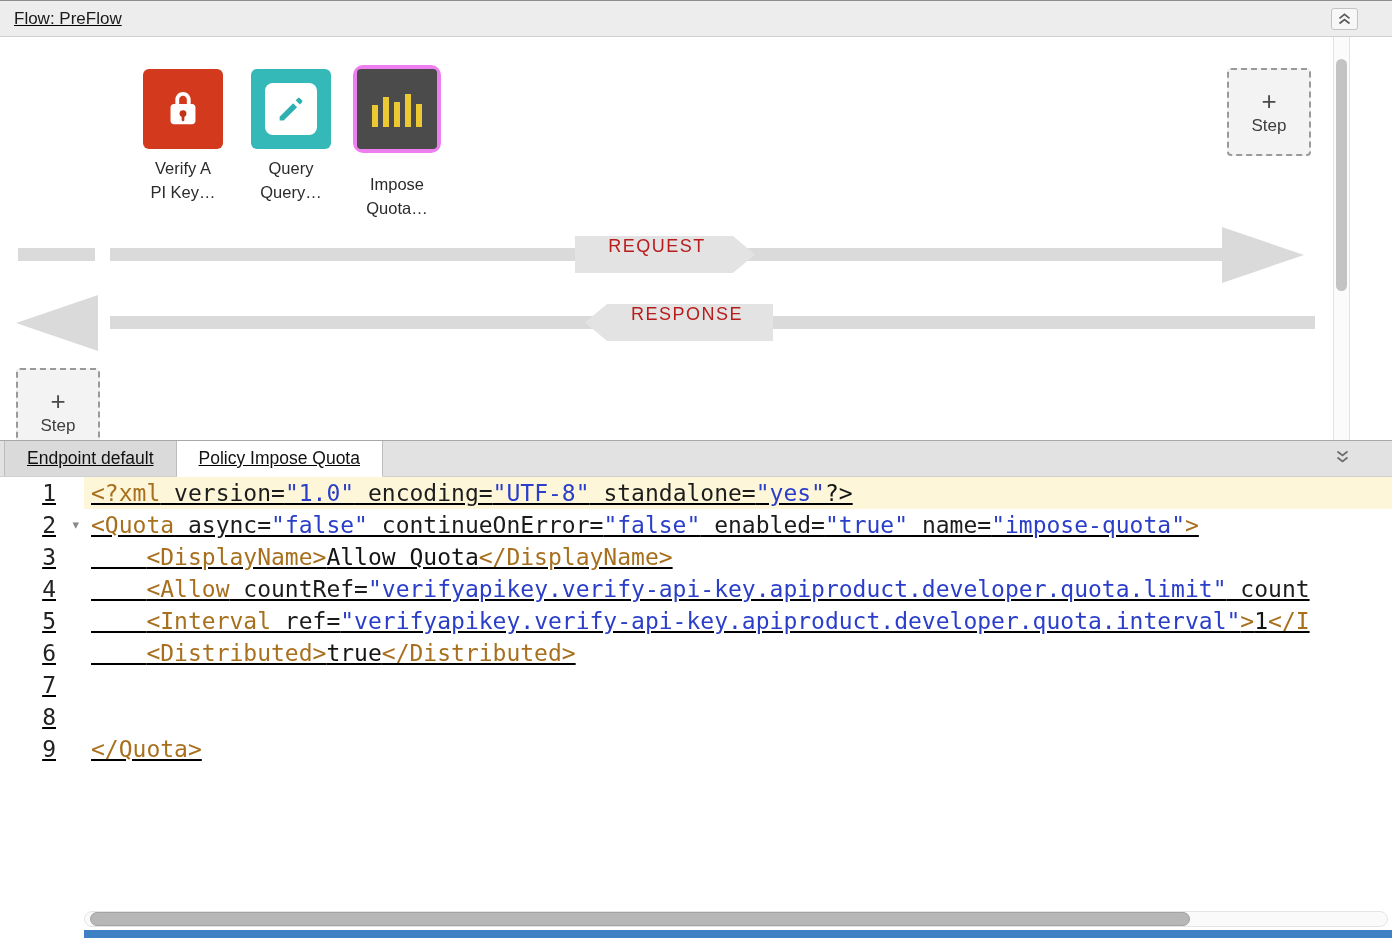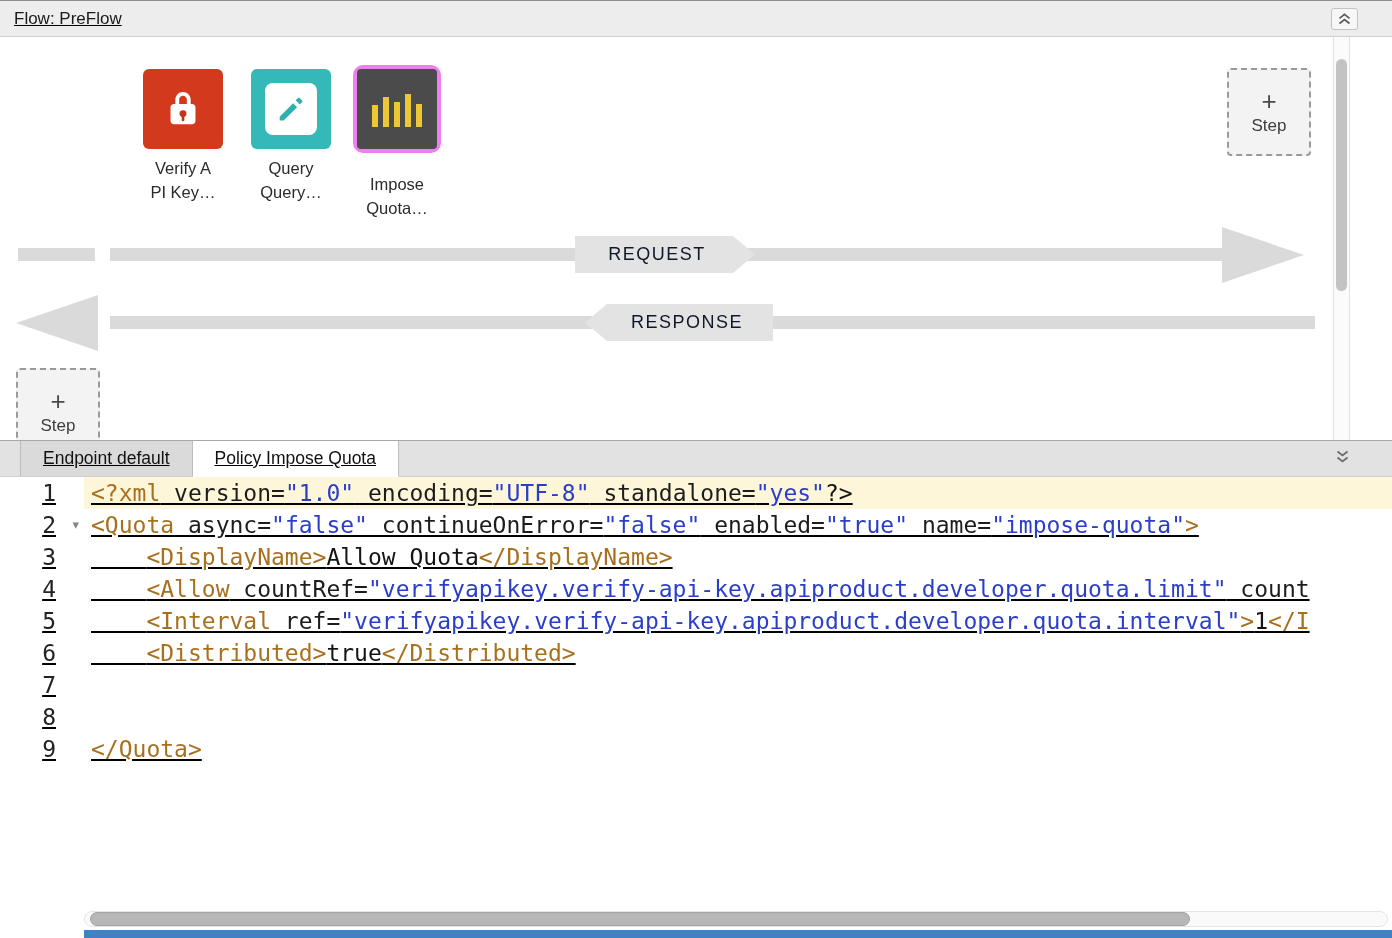--- a/index.html
+++ b/index.html
@@ -28,32 +28,32 @@
   .policy-label { margin-top:7px; font-size:16.5px; line-height:24px; color:#2b2b2b; text-align:center; }
   .policy-label span { display:block; }
 
   .step-btn { position:absolute; width:84px; height:88px; background:#f3f3f3; border:2px dashed #9a9a9a; border-radius:4px; display:flex; flex-direction:column; align-items:center; justify-content:center; gap:3px; cursor:pointer; }
   .step-plus { font-size:26px; line-height:24px; color:#4a4a4a; }
   .step-word { font-size:17px; color:#3d3d3d; }
 
   .arrow-seg { position:absolute; height:13px; background:#dadada; }
   .head-right { position:absolute; width:0; height:0; border-top:28px solid transparent; border-bottom:28px solid transparent; border-left:82px solid #dadada; }
   .head-left  { position:absolute; width:0; height:0; border-top:28px solid transparent; border-bottom:28px solid transparent; border-right:82px solid #dadada; }
-  .badge { position:absolute; height:37px; background:#e3e3e3; color:#0f172a; font-size:18px; letter-spacing:1.5px; display:flex; align-items:center; justify-content:center; }
+  .badge { position:absolute; height:37px; background:#e3e3e3; color:#b91c1c; font-size:18px; letter-spacing:1.5px; display:flex; justify-content:center; }
   .req-badge  { left:575px; top:199px; width:180px; padding-right:16px; clip-path:polygon(0 0, calc(100% - 22px) 0, 100% 50%, calc(100% - 22px) 100%, 0 100%); }
   .resp-badge { left:585px; top:267px; width:188px; padding-left:16px;  clip-path:polygon(22px 0, 100% 0, 100% 100%, 22px 100%, 0 50%); }
 
   .v-scroll { position:absolute; right:42px; top:0; bottom:0; width:17px; background:#fbfbfb; border-left:1px solid #e2e2e2; border-right:1px solid #e2e2e2; }
   .v-thumb { position:absolute; left:2px; top:22px; width:11px; height:232px; background:#c3c3c3; border-radius:6px; cursor:pointer; }
 
   
   .editor-panel { flex:1; display:flex; flex-direction:column; background:#fff; min-height:0; }
   .tab-bar { height:37px; flex:0 0 auto; background:#e2e2e2; border-top:1px solid #a8a8a8; border-bottom:1px solid #cfcfcf; display:flex; align-items:stretch; position:relative; }
   .tab { padding:0 22px; display:flex; align-items:center; font-size:17.5px; color:#111; background:#dadada; border-right:1px solid #bdbdbd; cursor:pointer; white-space:nowrap; }
-  .tab:first-of-type { margin-left:20px; border-left:1px solid #bdbdbd; }
+  .tab:first-of-type { margin-left:4px; border-left:1px solid #bdbdbd; }
   .tab.active { background:#fff; margin-bottom:-1px; border-bottom:1px solid #fff; }
   .tabbar-collapse { position:absolute; right:42px; top:8px; cursor:pointer; }
 
   .code-area { flex:1; min-height:0; overflow:hidden; background:#fff;
                font-family:"DejaVu Sans Mono","Liberation Mono",monospace; font-size:23px; line-height:32px; }
   .code-line { display:flex; height:32px; white-space:pre; overflow:hidden; }
   .code-line.highlight { background:linear-gradient(to right, #ffffff 84px, #fdf6d8 84px); }
   .gutter { flex:0 0 84px; position:relative; text-align:right; padding-right:28px; color:#222; }
   .fold { position:absolute; right:5px; top:0; font-size:13px; line-height:32px; color:#888; font-family:"Liberation Sans",sans-serif; cursor:pointer; }
   .code-text { padding-left:7px; }

